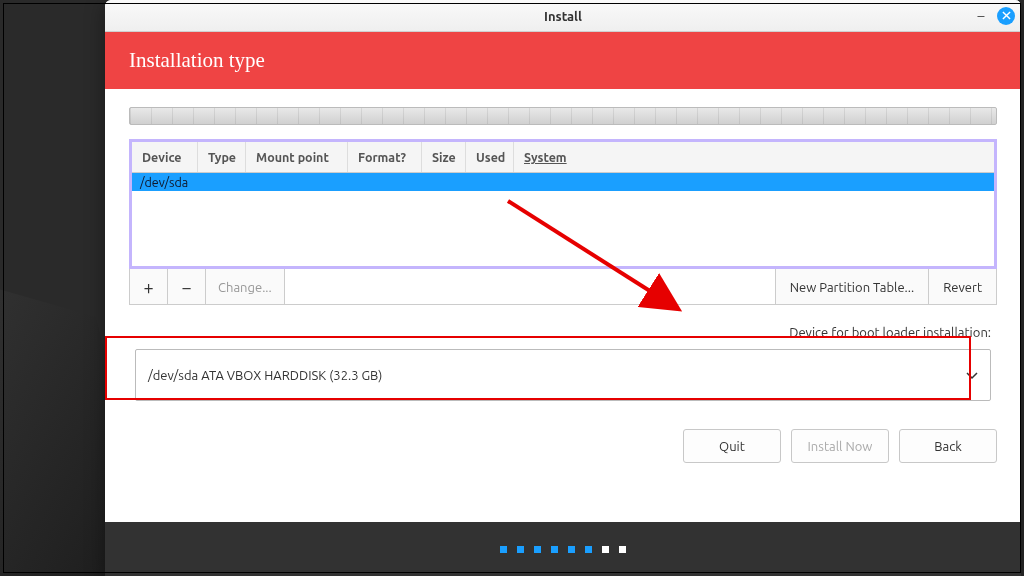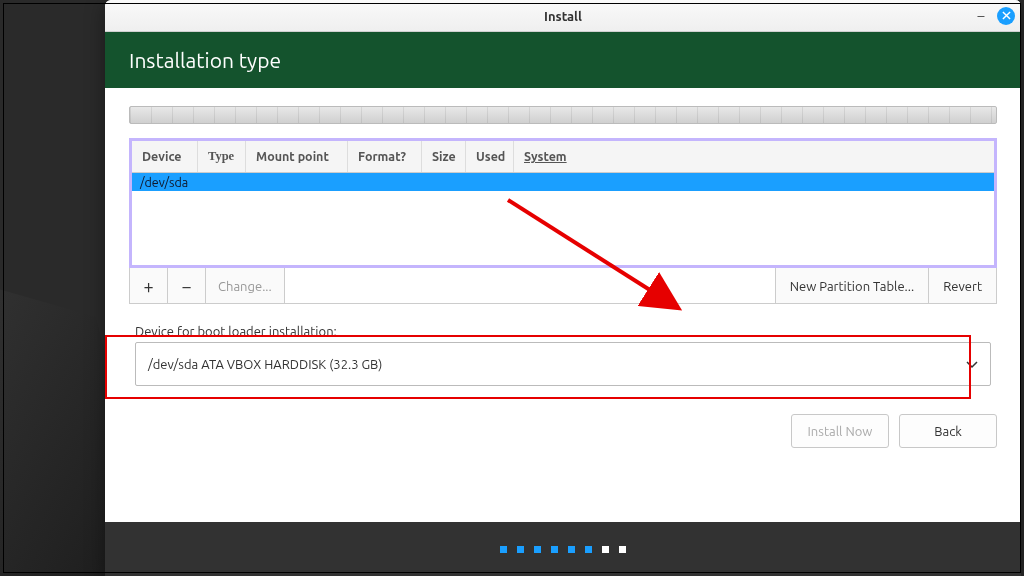--- a/index.html
+++ b/index.html
@@ -82,25 +82,26 @@
     .win-close {
       width: 18px; height: 18px;
       border-radius: 50%;
       background: #1a9fff;
       display: flex;
       align-items: center; justify-content: center;
       cursor: pointer;
     }
     .win-close svg { width: 9px; height: 9px; }
     .header-dark {
-      background: #14532d;
+      background: #ef4444;
       color: #fff;
       padding: 16px 24px;
       font-size: 21px;
       font-weight: 400;
+      font-family: Liberation Serif, serif;
     }
     .content {
       flex: 1;
       background: #fff;
       padding: 18px 24px;
       display: flex;
       flex-direction: column;
       position: relative;
     }
     .usage-bar {
@@ -131,21 +132,21 @@
     }
     .part-col {
       padding: 8px 10px;
       font-size: 12.5px;
       font-weight: 700;
       color: #555;
       border-right: 1px solid #ddd;
     }
     .part-col:last-child { border-right: none; flex: 1; text-decoration: underline; }
     .part-col.device { width: 66px; }
-    .part-col.type { width: 48px; font-family: Liberation Serif, serif; }
+    .part-col.type { width: 48px; }
     .part-col.mount { width: 102px; }
     .part-col.format { width: 74px; }
     .part-col.size { width: 44px; text-align: center; }
     .part-col.used { width: 48px; }
     .part-body { flex: 1; }
     .part-row-sel {
       background: #1a9fff;
       color: #0f172a;
       font-size: 12.5px;
       padding: 2px 8px;
@@ -173,27 +174,28 @@
     .tspacer { flex: 1; border-right: 1px solid #ccc; }
     .tbtn.large { padding: 0 14px; font-size: 13px; text-align: center; }
     .tbtn:last-child { border-right: none; }
     .boot-section {
       margin-top: 12px;
       padding: 8px 6px 10px;
     }
     .boot-label {
       font-size: 13px;
       color: #333;
-      margin-bottom: 4px;
+      margin-bottom: 10px;
+      text-align: right;
     }
     .boot-select {
       border: 1px solid #bbb;
       background: #fff;
       border-radius: 2px;
-      height: 44px;
+      height: 52px;
       display: flex;
       align-items: center;
       padding: 0 12px;
       font-size: 13px;
       color: #333;
       position: relative;
     }
     .boot-select .chev {
       position: absolute;
       right: 12px;
@@ -306,20 +308,21 @@
     <svg class="arrow-svg" style="left:395px; top:104px; width:190px; height:124px;">
       <defs>
         <marker id="ah" markerWidth="10" markerHeight="10" refX="7" refY="5" orient="auto">
           <path d="M0,0 L10,5 L0,10 Z" fill="#e60000"></path>
         </marker>
       </defs>
       <line x1="8" y1="8" x2="172" y2="112" stroke="#e60000" stroke-width="4" marker-end="url(#ah)"></line>
     </svg>
 
     <div class="bottom-buttons">
+      <div class="nav-btn">Quit</div>
       <div class="nav-btn disabled">Install Now</div>
       <div class="nav-btn">Back</div>
     </div>
 
   </div>
 
   <div class="footer-dark">
     <div class="step-dot active"></div>
     <div class="step-dot active"></div>
     <div class="step-dot active"></div>

